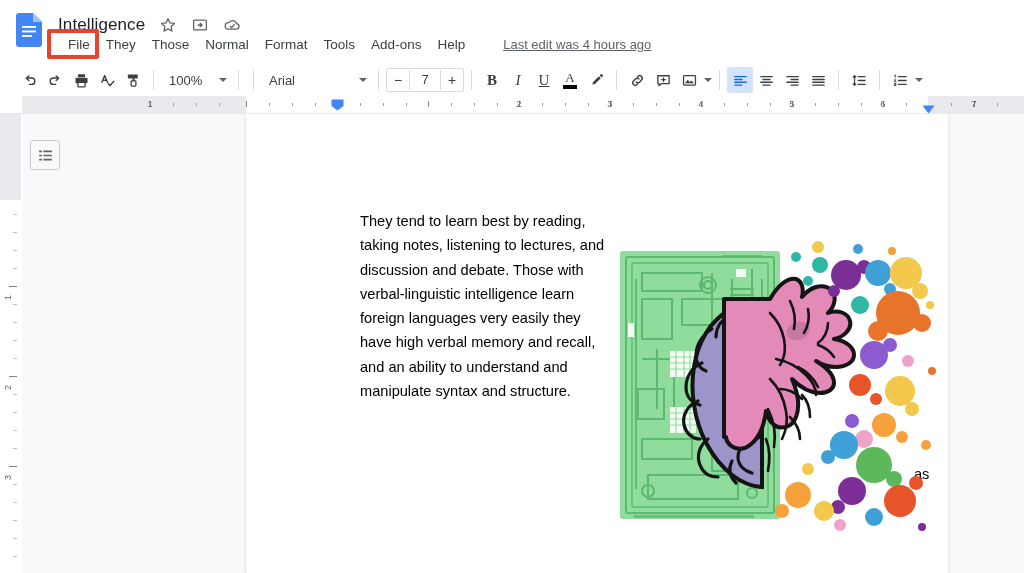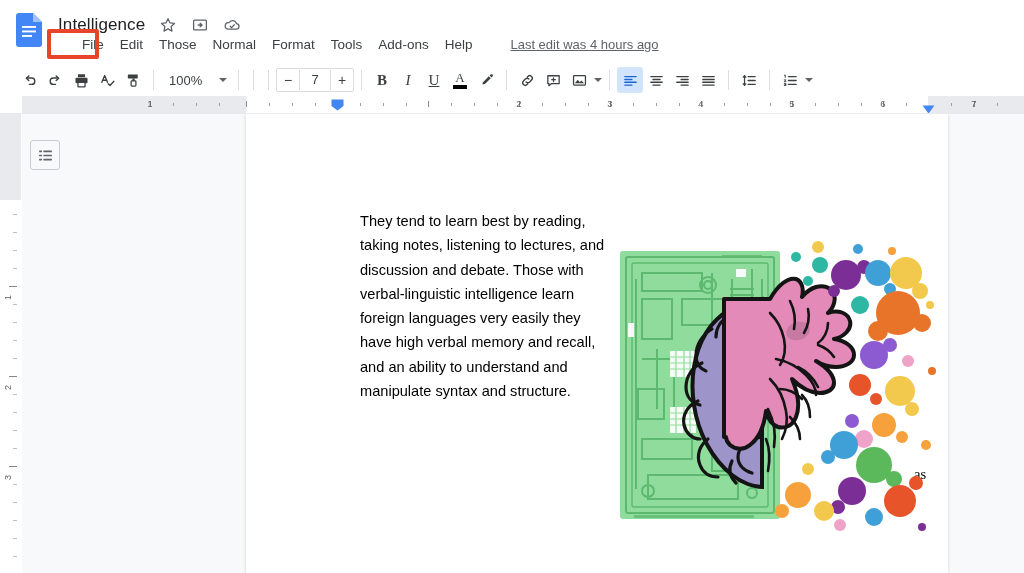--- a/index.html
+++ b/index.html
@@ -72,21 +72,21 @@
     height: 22px;
   }
   .menu-item {
     font-size: 13.5px;
     color: #3c4043;
     padding: 2px 8px;
     white-space: nowrap;
     border-radius: 3px;
     position: relative;
   }
-  .menu-item:first-child { margin-left: 16px; text-align: right; }
+  .menu-item:first-child { margin-left: 2px; text-align: right; }
   .last-edit {
     font-size: 13px;
     color: #5f6368;
     text-decoration: underline;
     margin-left: 30px;
     white-space: nowrap;
   }
 
   
   .file-highlight {
@@ -272,21 +272,21 @@
     font-family:"Liberation Sans", sans-serif;
     font-size:14.6px;
     line-height:24.3px;
     color:#000;
   }
   .doc-text p { margin:0 0 24px 0; }
   .doc-text p:last-child { margin-bottom:0; }
 
   .frag {
     position:absolute;
-    font-family:Liberation Serif, serif;
+    font-family:Liberation Sans, sans-serif;
     font-size:14.6px;
     line-height:24.3px;
     color:#000;
   }
   .frag.a  { left:662px; top:146px; }
   .frag.as { left:668px; top:348px; }
 
   
   .illus {
     position:absolute;
@@ -332,21 +332,21 @@
           <svg class="ic" width="18" height="18" viewBox="0 0 24 24" fill="none" stroke="#5f6368" stroke-width="1.7" stroke-linecap="round" stroke-linejoin="round">
             <path d="M6.6 17.5h11a3.6 3.6 0 0 0 .3-7.2A5.3 5.3 0 0 0 8 8.9a4.3 4.3 0 0 0-1.4 8.6z"></path>
             <path d="M9.6 13.6l2 2 3.4-3.9"></path>
           </svg>
         </span>
       </div>
     </div>
 
     <div class="menubar">
       <div class="menu-item">File</div>
-      <div class="menu-item">Edit</div>
+      <div class="menu-item">They</div>
       <div class="menu-item">Those</div>
       <div class="menu-item">Normal</div>
       <div class="menu-item">Format</div>
       <div class="menu-item">Tools</div>
       <div class="menu-item">Add-ons</div>
       <div class="menu-item">Help</div>
       <div class="last-edit">Last edit was 4 hours ago</div>
     </div>
 
     <div class="file-highlight"></div>
@@ -392,20 +392,24 @@
     <div class="tb-select zoom">
       <span class="lbl">100%</span>
       <span class="caret"></span>
     </div>
 
     <div class="tb-sep"></div>
 
 
     <div class="tb-sep"></div>
 
+    <div class="tb-select font">
+      <span class="lbl">Arial</span>
+      <span class="caret"></span>
+    </div>
 
     <div class="tb-sep"></div>
 
     <div class="fontsize-box">
       <span class="sz-btn">−</span>
       <span class="sz-val">7</span>
       <span class="sz-btn">+</span>
     </div>
 
     <div class="tb-sep"></div>

